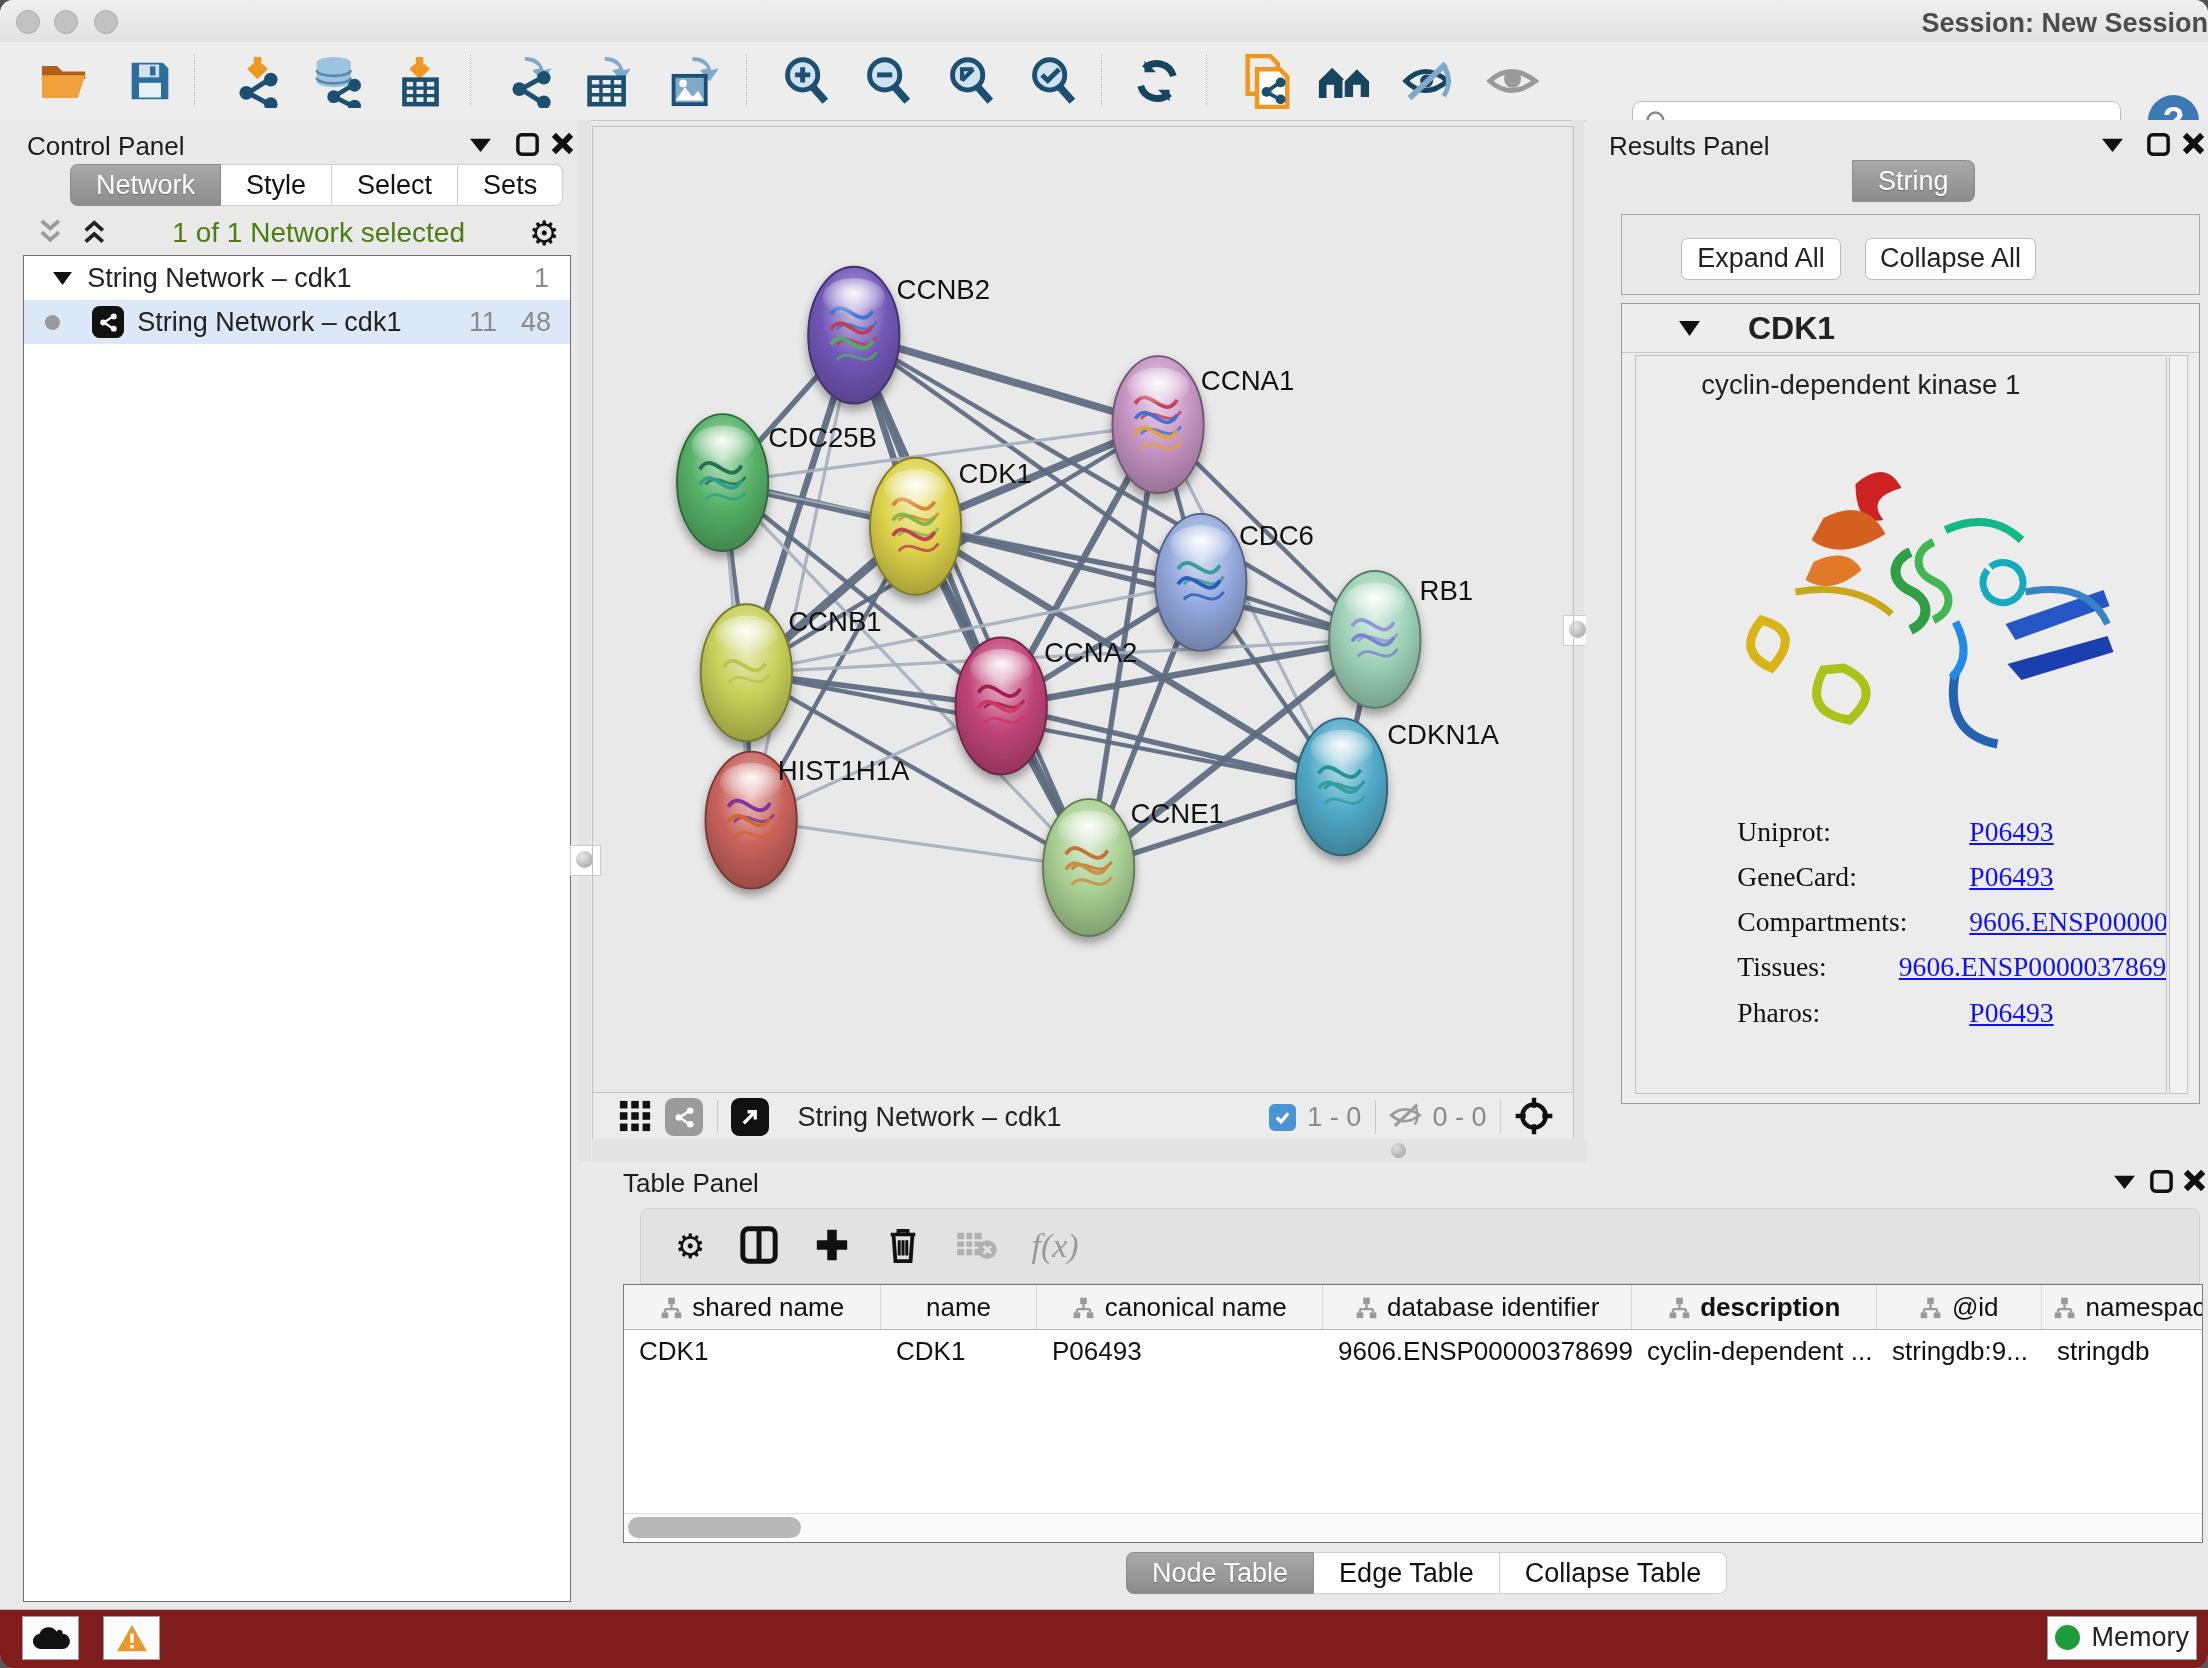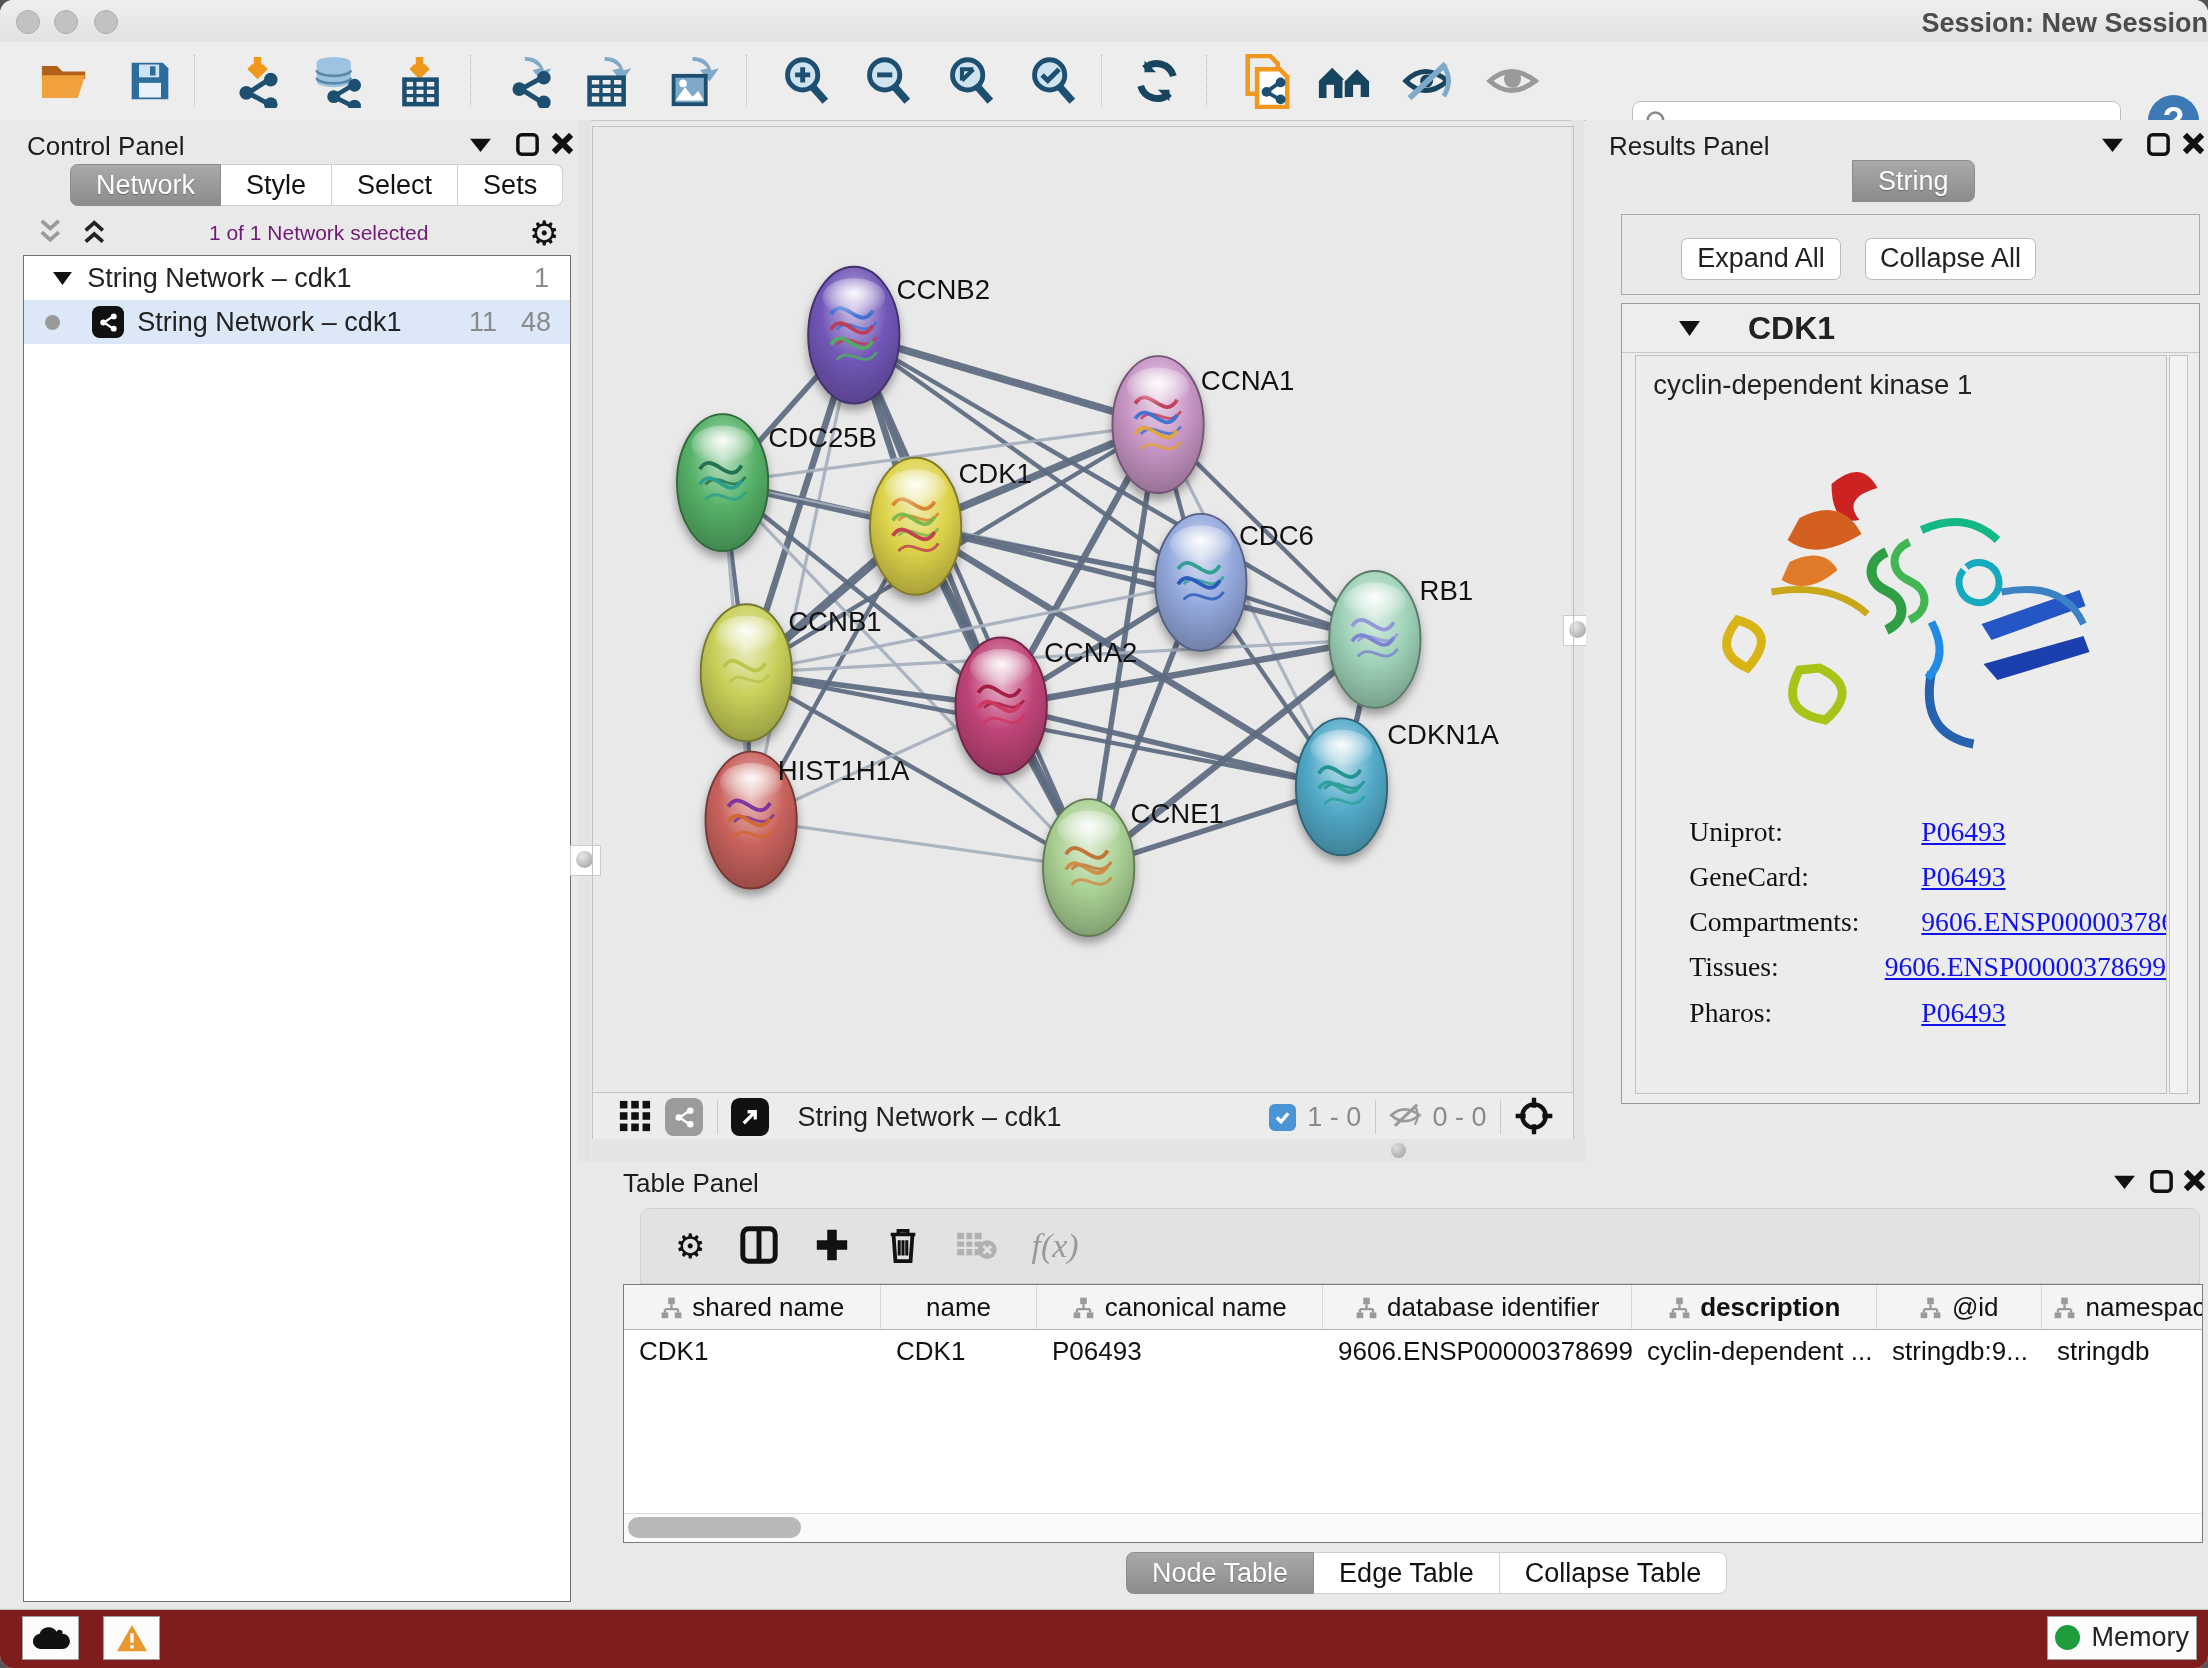--- a/index.html
+++ b/index.html
@@ -18,21 +18,21 @@
       border-bottom:1px solid #c6c6c6;}
   .tbtn{position:absolute;top:8.6px;width:63px;height:61px;display:flex;align-items:center;
       justify-content:center;}
   .tsep{position:absolute;top:13.3px;width:0;height:51px;border-left:1.9px dotted #b4b4b4;}
   #search-box{position:absolute;left:1632px;top:59px;width:476px;height:42px;background:#fff;
       border:1px solid #bdbdbd;border-radius:8.6px;display:flex;align-items:center;padding-left:11.4px;}
   #help-btn{position:absolute;left:2148px;top:53px;width:51px;height:51px;border-radius:50%;
       background:#3d7ab5;color:#fff;font-size:36px;font-weight:bold;text-align:center;line-height:51px;}
   
   .panel-title{font-size:26px;color:#1c1c1c;}
-  .pctl{font-size:21px;color:#701a75;}
+  .pctl{font-size:28px;color:#4d7c0f;}
   #control-panel{position:absolute;left:0;top:120px;width:578px;height:1489px;background:#e9e9e9;}
   #results-panel{position:absolute;left:1586px;top:120px;width:622px;height:1042px;background:#e9e9e9;}
   #network-area{position:absolute;left:592px;top:120px;width:980px;height:1042px;}
   #net-canvas{position:absolute;left:0;top:5.7px;width:980px;height:966px;background:#fff;
       border:1px solid #c2c2c2;}
   #net-status{position:absolute;left:0;top:972px;width:980px;height:48px;background:#ececec;
       border:1px solid #c4c4c4;display:flex;align-items:center;}
   .vsplit{position:absolute;top:120px;width:13.3px;height:1042px;background:#e4e4e4;}
   .knob{display:block;width:28.5px;height:28.5px;background:#fff;border:1px solid #ccc;position:absolute;
       left:-7.6px;}
@@ -58,21 +58,21 @@
   
   #rp-tab{position:absolute;left:266px;top:40px;}
   #rp-box1{position:absolute;left:35px;top:94px;width:577px;height:79px;border:1px solid #a9a9a9;
       background:#e9e9e9;}
   .rp-btn{position:absolute;top:23px;height:40px;line-height:38px;background:#fff;
       border:1px solid #bbb;border-radius:6.7px;font-size:27px;text-align:center;}
   #rp-box2{position:absolute;left:35px;top:183px;width:577px;height:799px;border:1px solid #9a9a9a;
       background:#ededed;}
   #rp-cdk1-row{height:48px;display:flex;align-items:center;border-bottom:1px solid #c9c9c9;}
   #rp-inner{position:absolute;left:13.3px;top:51px;right:32px;bottom:9.5px;border:1px solid #c2c2c2;
-      background:#ececec;overflow:hidden;}
+      background:#ececec;overflow:hidden;padding-left:48px;}
   #rp-scroll{position:absolute;right:11.4px;top:51px;width:17px;bottom:9.5px;border:1px solid #c2c2c2;
       background:#f2f2f2;}
   .xl-serif{font-family:"Liberation Serif",serif;}
   .xl-row{display:flex;font-size:27.6px;margin:13.3px 0 13.3px 53px;}
   .xl-row .lbl{width:160px;color:#111;}
   .xl-row .val{color:#1212ee;text-decoration:underline;margin-left:72px;}
   
   .st-sep{width:0;height:34px;border-left:1px solid #c9c9c9;margin:0 13.3px;}
   .blk-badge{width:38px;height:38px;border-radius:8.6px;background:#111;display:flex;align-items:center;
       justify-content:center;}

